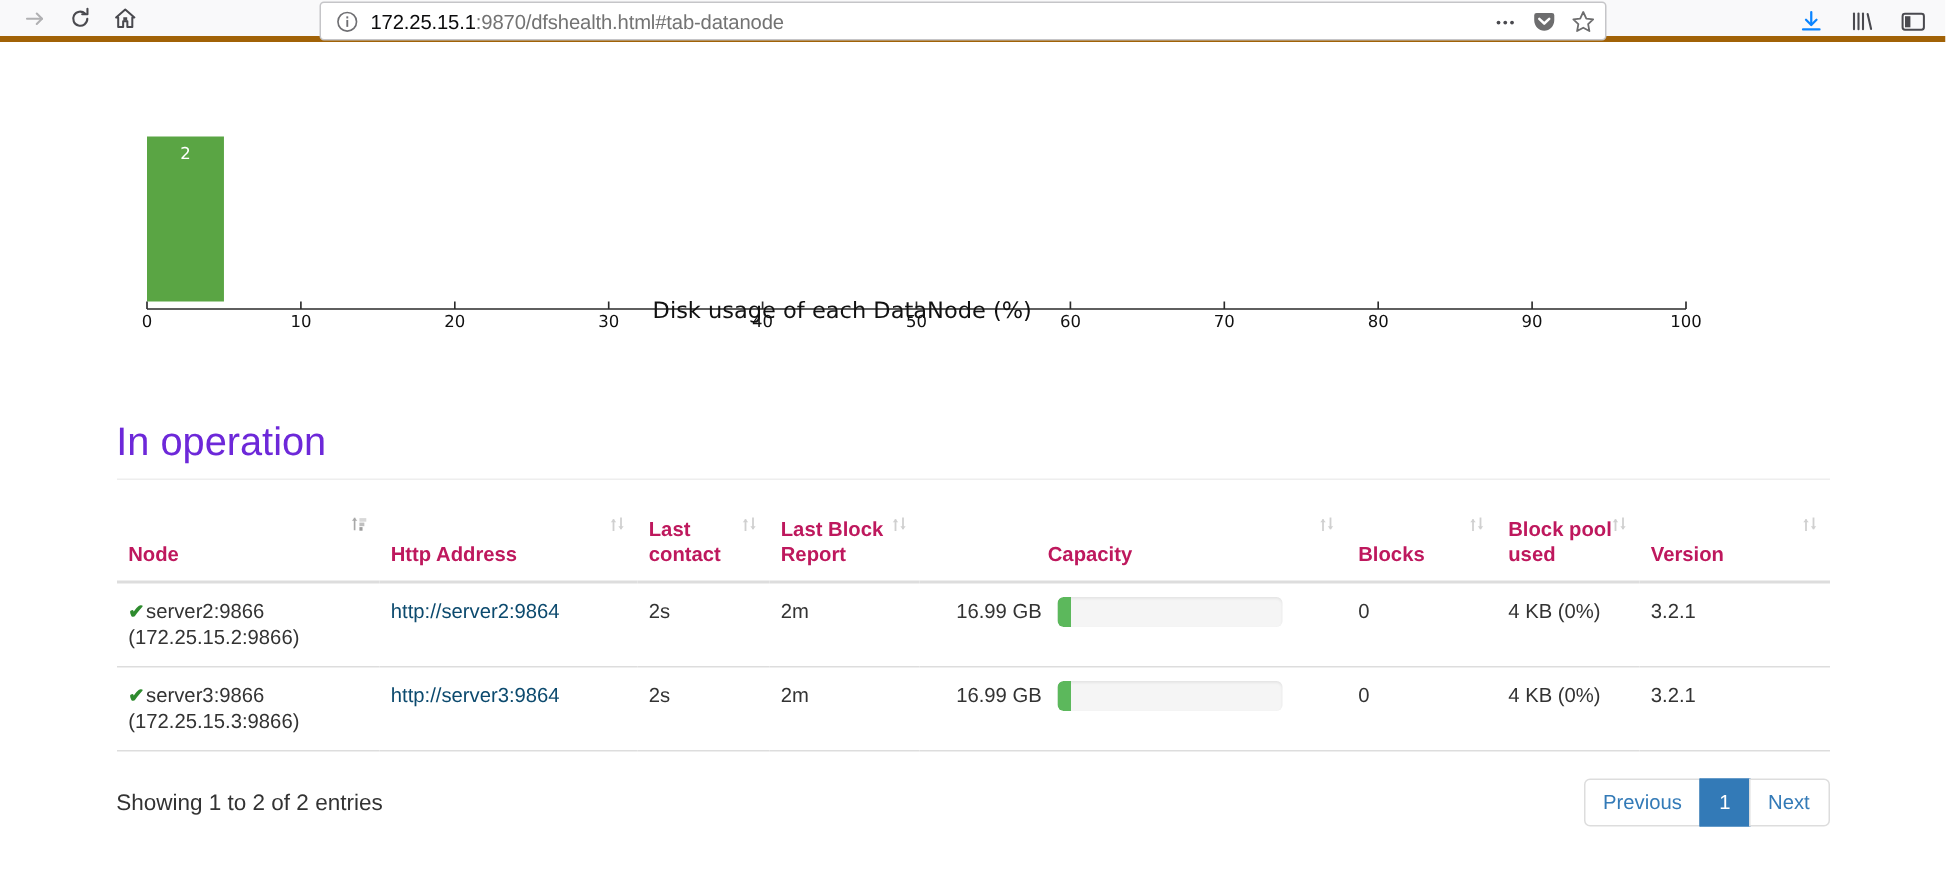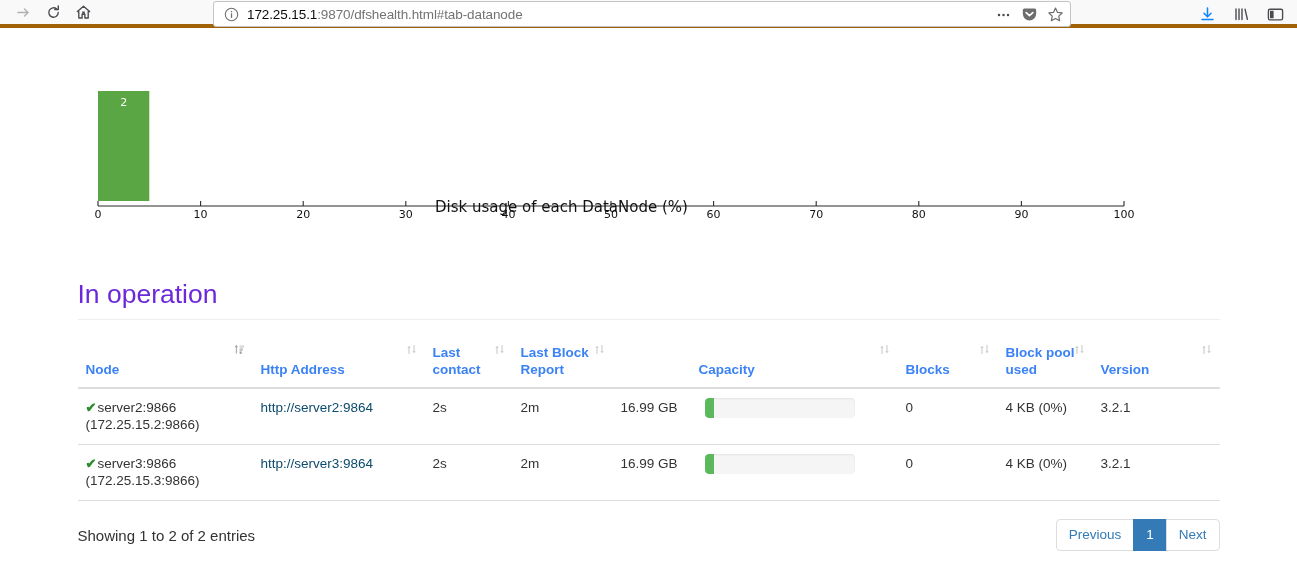--- a/index.html
+++ b/index.html
@@ -124,21 +124,21 @@
     width:100%;
     border-collapse:collapse;
     margin-top:16px;
     font-size:13.5px;
     color:#333;
   }
   table.dt thead th{
     text-align:left;
     font-weight:bold;
     font-size:13.5px;
-    color:#3b82f6;
+    color:#be185d;
     vertical-align:bottom;
     border-bottom:2px solid #dddddd;
     padding:8px 10px 9px 8px;
     position:relative;
     line-height:17px;
     font-family:"Liberation Sans", sans-serif;
   }
   .sort-ic{
     position:absolute;
     right:8px;
@@ -159,21 +159,21 @@
   td.col-lc{ width:88px; }
   td.col-lbr{ width:100px; }
   td.col-cap{ width:285px; }
   td.col-blocks{ width:100px; }
   td.col-bpu{ width:95px; }
 
   .chk{ color:#2e8b2e; font-weight:bold; margin-right:1px; font-size:13px; }
   .node-link{ color:#0c4a6e; text-decoration:none; }
 
   .cap-cell{ display:flex; align-items:flex-start; }
-  .cap-text{ width:84px; text-align:left; padding-right:10px; white-space:nowrap; }
+  .cap-text{ width:84px; text-align:right; padding-right:10px; white-space:nowrap; }
   .progress{
     width:150px;
     height:20px;
     background:#f5f5f5;
     border-radius:4px;
     overflow:hidden;
     box-shadow:inset 0 1px 2px rgba(0,0,0,.08);
     margin-top:-1px;
   }
   .progress-bar{

